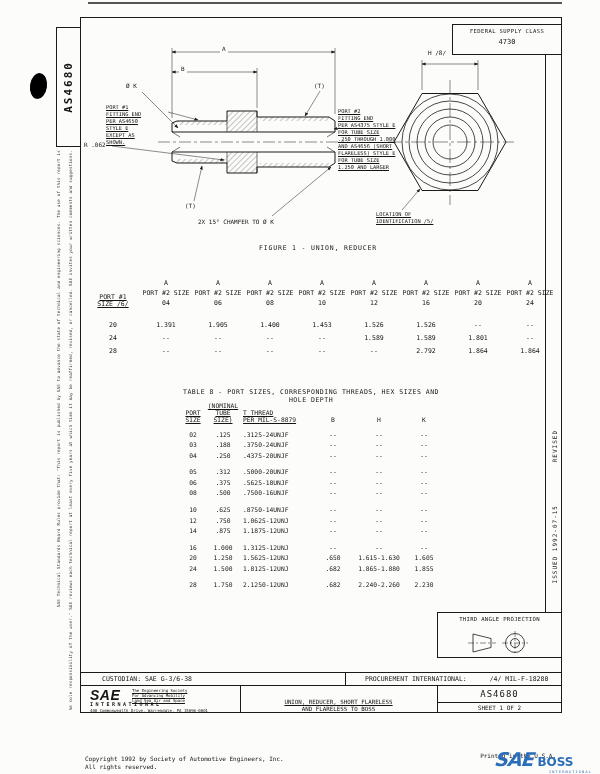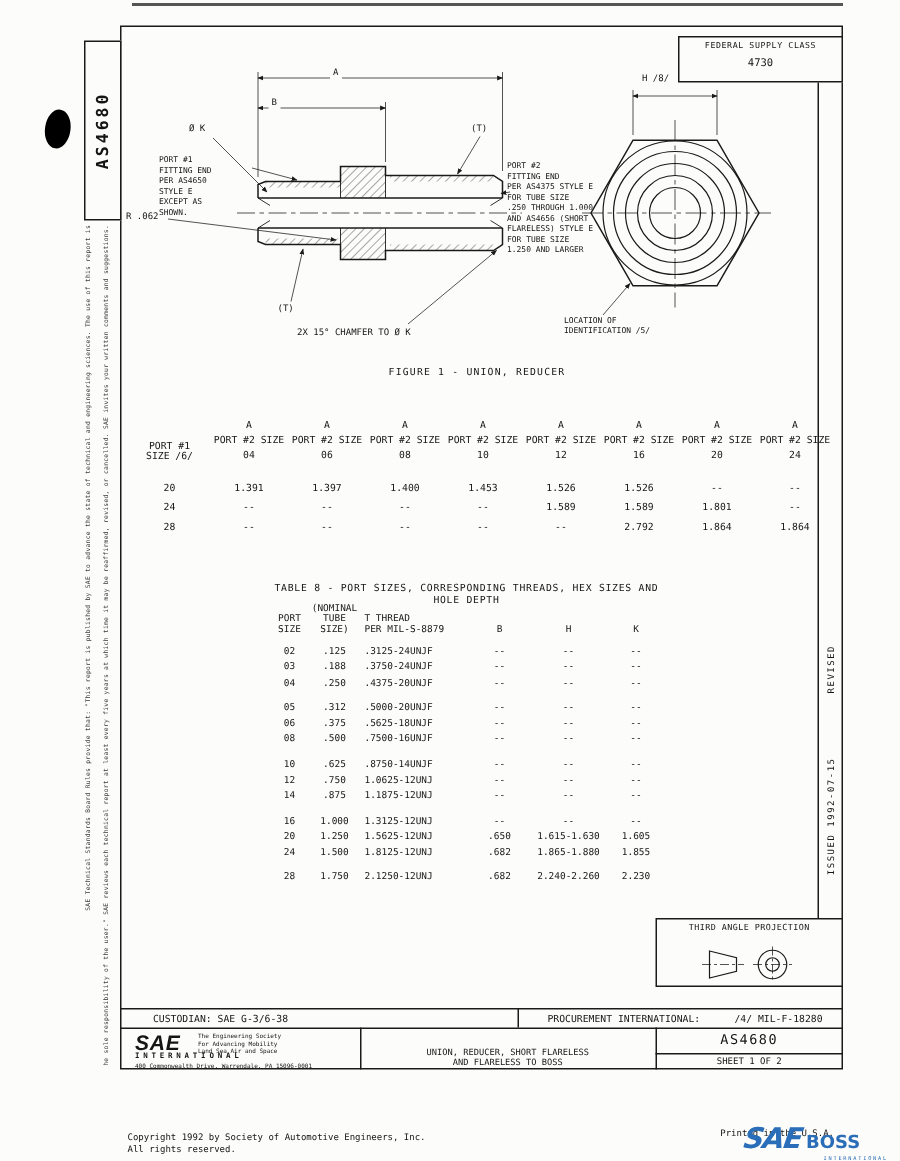--- a/index.html
+++ b/index.html
@@ -5,21 +5,21 @@
   * { margin:0; padding:0; box-sizing:border-box; }
   html,body { background:#e8e8e6; }
   #page {
     position:relative; width:600px; height:774px; margin:0 auto;
     background:#fcfcfa; color:#151515; overflow:hidden;
     font-family:"DejaVu Sans Mono","Liberation Mono",monospace;
   }
   .abs { position:absolute; }
   .hline { position:absolute; border-top:1px solid #1a1a1a; }
   .vline { position:absolute; border-left:1px solid #1a1a1a; }
-  .pre { white-space:pre-line; }
+  .pre { white-space:pre-line;text-decoration:underline; }
   .vtext { writing-mode:vertical-rl; transform:rotate(180deg); display:inline-block; white-space:nowrap; }
 
   .scan-edge { position:absolute; left:88px; top:2px; width:474px; height:2px; background:#2b2b2b; opacity:.8; }
   .punch { position:absolute; left:30px; top:73px; width:17px; height:26px; background:#000; border-radius:50%; transform:rotate(8deg); }
 
   .frame { position:absolute; left:80px; top:17px; width:482px; height:696px; border:1px solid #1a1a1a; }
 
   .as-tab { position:absolute; left:56px; top:27px; width:25px; height:120px; border:1px solid #1a1a1a;
     display:flex; align-items:center; justify-content:center; background:#fcfcfa; }
   .as-tab .vtext { font-size:11px; font-weight:bold; letter-spacing:2px; }
@@ -273,21 +273,21 @@
             <span class="blk">A</span>
             <span class="blk">PORT #2 SIZE</span>
             <span class="blk">24</span>
           </th>
       </tr>
     </thead>
     <tbody>
         <tr>
           <td>20</td>
           <td>1.391</td>
-          <td>1.397</td>
+          <td>1.905</td>
           <td>1.400</td>
           <td>1.453</td>
           <td>1.526</td>
           <td>1.526</td>
           <td>--</td>
           <td>--</td>
         </tr>
         <tr>
           <td>24</td>
           <td>--</td>

